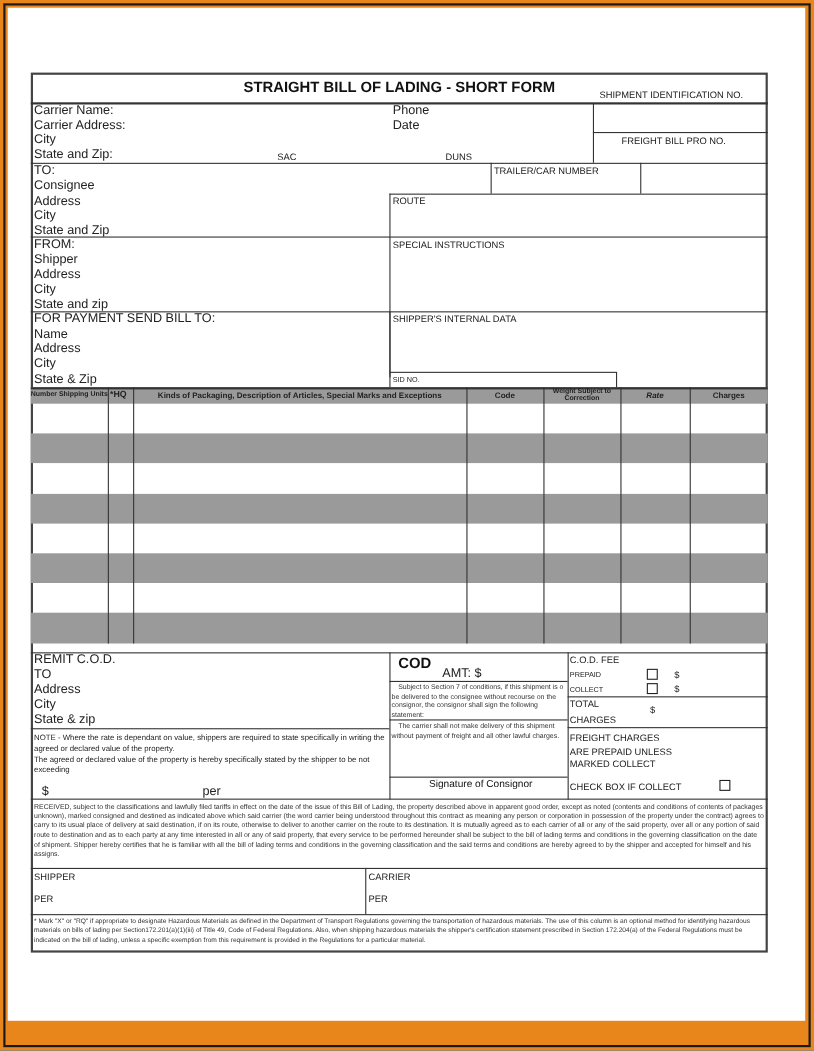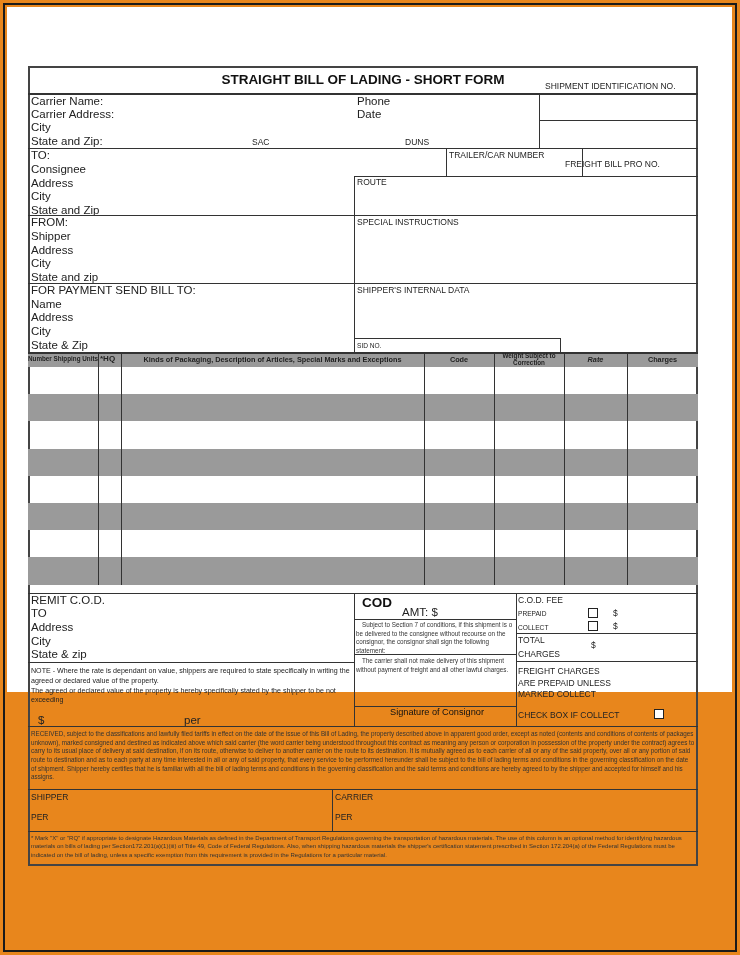--- a/index.html
+++ b/index.html
@@ -16,21 +16,21 @@
   }
   .frame-black {
     position: absolute; left: 3px; top: 3px; width: 734px; height: 949px;
     background: #1a1a1a;
   }
   .frame-inner-orange {
     position: absolute; left: 5px; top: 5px; width: 730px; height: 945px;
     background: #e8861c;
   }
   .page {
-    position: absolute; left: 7px; top: 7px; width: 725px; height: 685px;
+    position: absolute; left: 7px; top: 7px; width: 725px; height: 921px;
     background: #fff;
   }
   .abs { position: absolute; }
   .form {
     position: absolute; left: 21px; top: 59px; width: 670px; height: 800px;
   }
   .bx { position: absolute; border: 1px solid #333; }
   .t { position: absolute; white-space: nowrap; line-height: 1; }
   .big { font-size: 11.5px; color: #222; }
   .sm { font-size: 8.5px; color: #222; }
@@ -69,21 +69,21 @@
     <div class="t big" style="left:3px;top:56px;">City</div>
     <div class="t big" style="left:3px;top:70px;">State and Zip:</div>
     <div class="t sm" style="left:224px;top:72px;">SAC</div>
     <div class="t big" style="left:329px;top:30px;">Phone</div>
     <div class="t big" style="left:329px;top:43px;">Date</div>
     <div class="t sm" style="left:361px;top:72px;padding-left:16px;">DUNS</div>
 
     <div class="vline" style="left:511px;top:28px;height:54px;"></div>
     <div class="t sm" style="left:517px;top:16px;">SHIPMENT IDENTIFICATION NO.</div>
     <div class="hline" style="left:511px;top:54px;width:159px;"></div>
-    <div class="t sm" style="left:537px;top:58px;margin-top:36px;">FREIGHT BILL PRO NO.</div>
+    <div class="t sm" style="left:537px;top:58px;">FREIGHT BILL PRO NO.</div>
 
     <div class="hline" style="left:0;top:82px;width:670px;"></div>
 
     <div class="t big" style="left:3px;top:84px;">TO:</div>
     <div class="t big" style="left:3px;top:98px;">Consignee</div>
     <div class="t big" style="left:3px;top:112px;">Address</div>
     <div class="t big" style="left:3px;top:125px;">City</div>
     <div class="t big" style="left:3px;top:139px;">State and Zip</div>
 
     <div class="vline" style="left:418px;top:82px;height:28px;"></div>

